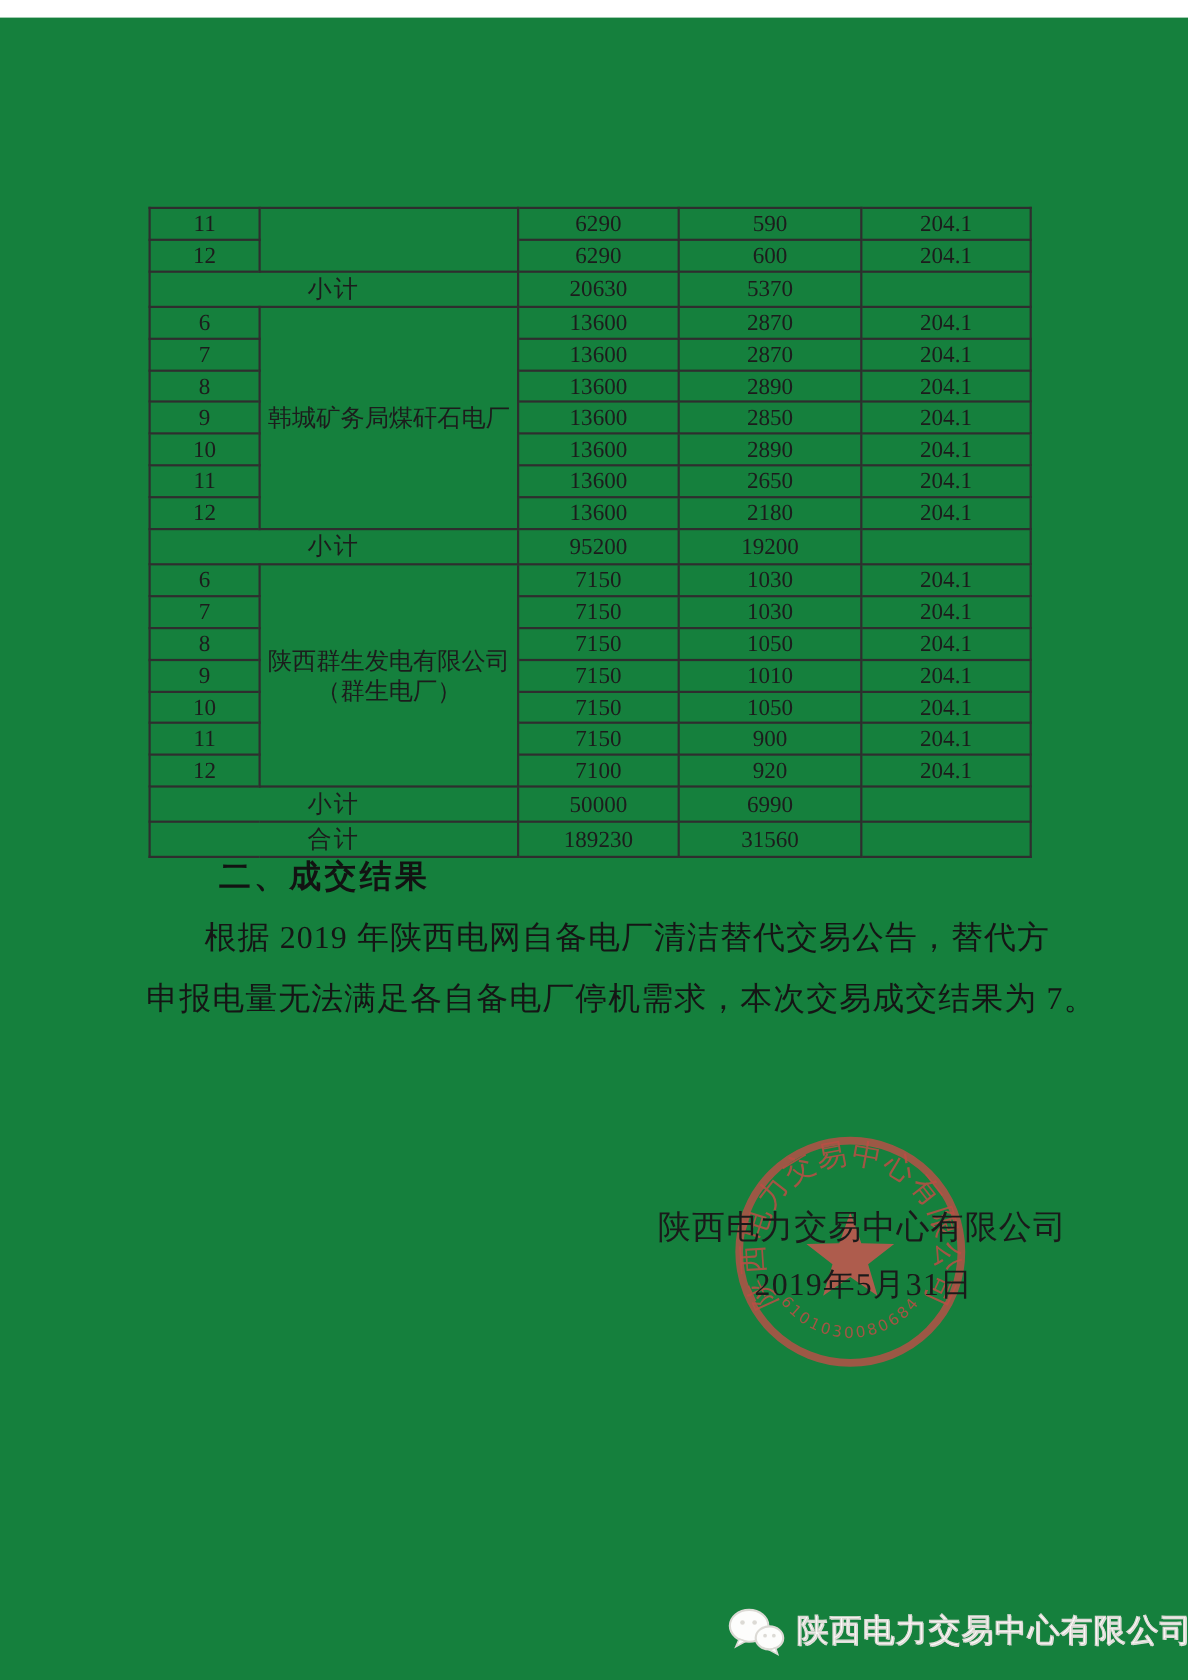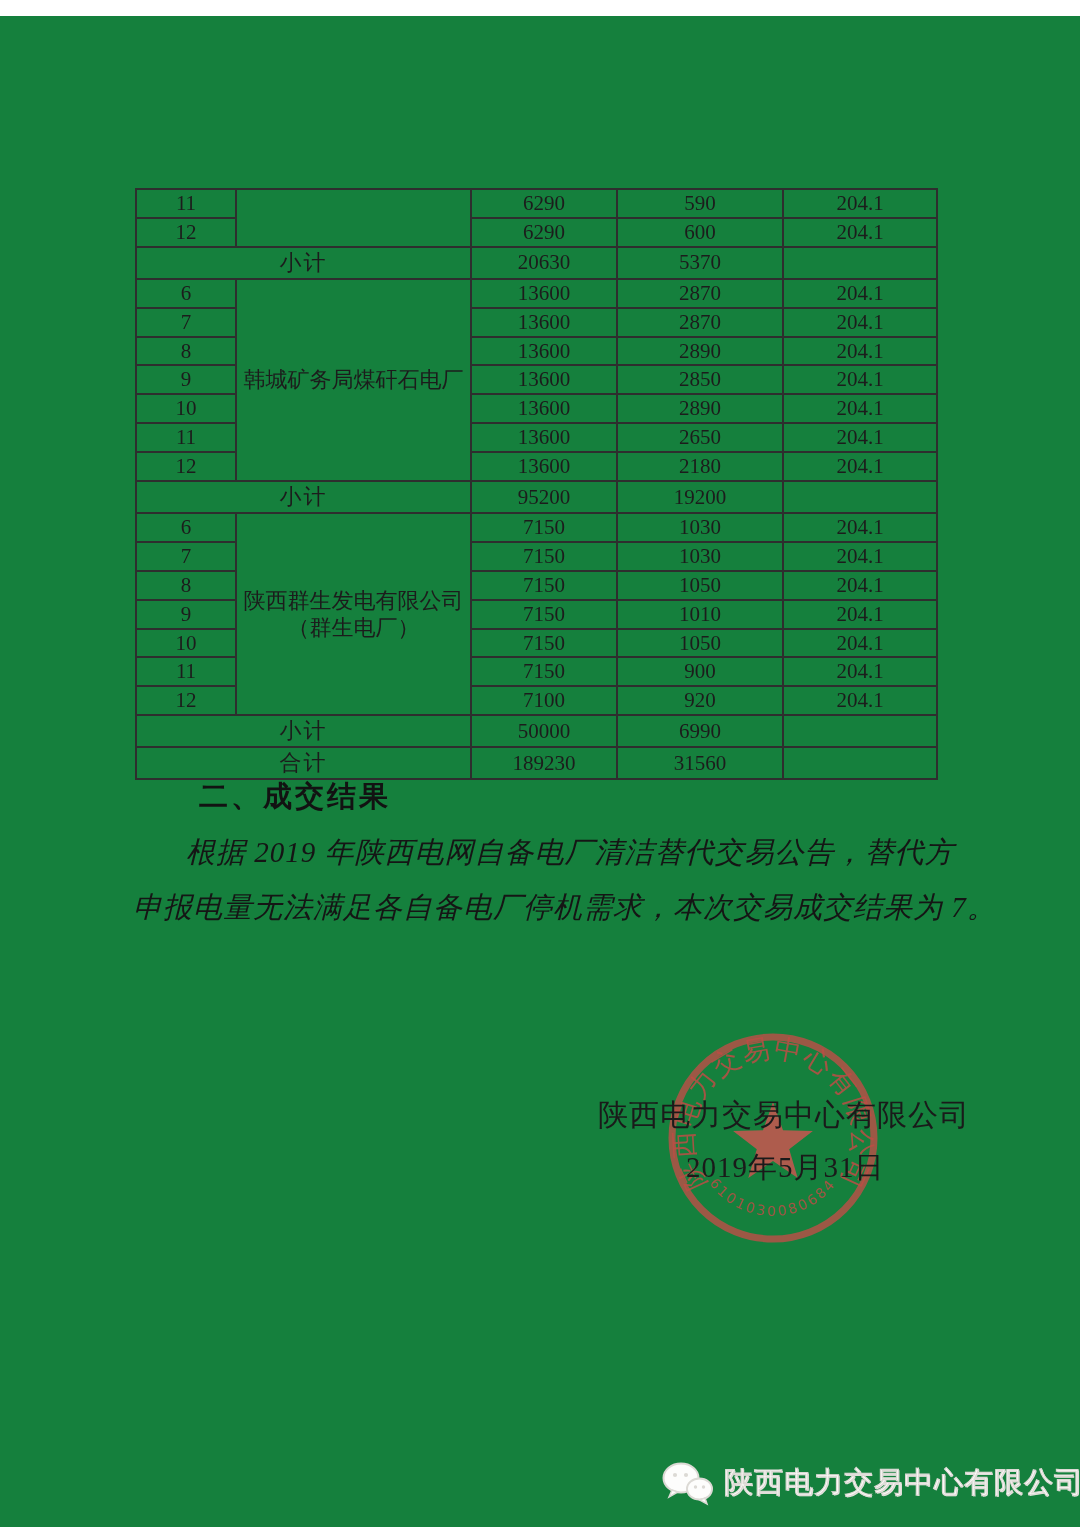--- a/index.html
+++ b/index.html
@@ -33,21 +33,21 @@
     padding:0 6px;
     text-align:center;
   }
   table.trade td.sum{font-size:22px;letter-spacing:2px;}
 
   
   .sec-heading{
     position:absolute;left:199px;top:761px;
     font-size:29px;font-weight:bold;letter-spacing:3px;color:#121212;
   }
-  .para-line{position:absolute;font-size:29px;color:#151515;letter-spacing:1px;white-space:nowrap;font-style:italic;}
+  .para-line{position:absolute;font-size:29px;color:#151515;letter-spacing:1px;white-space:nowrap;}
   .para-line.l1{left:186px;top:817px;}
   .para-line.l2{left:133px;top:872px;}
 
   
   .sign-company{
     position:absolute;left:598px;top:1079px;
     font-size:30px;color:#1a1a1a;letter-spacing:1px;white-space:nowrap;z-index:3;
   }
   .sign-date{
     position:absolute;left:686px;top:1132px;

